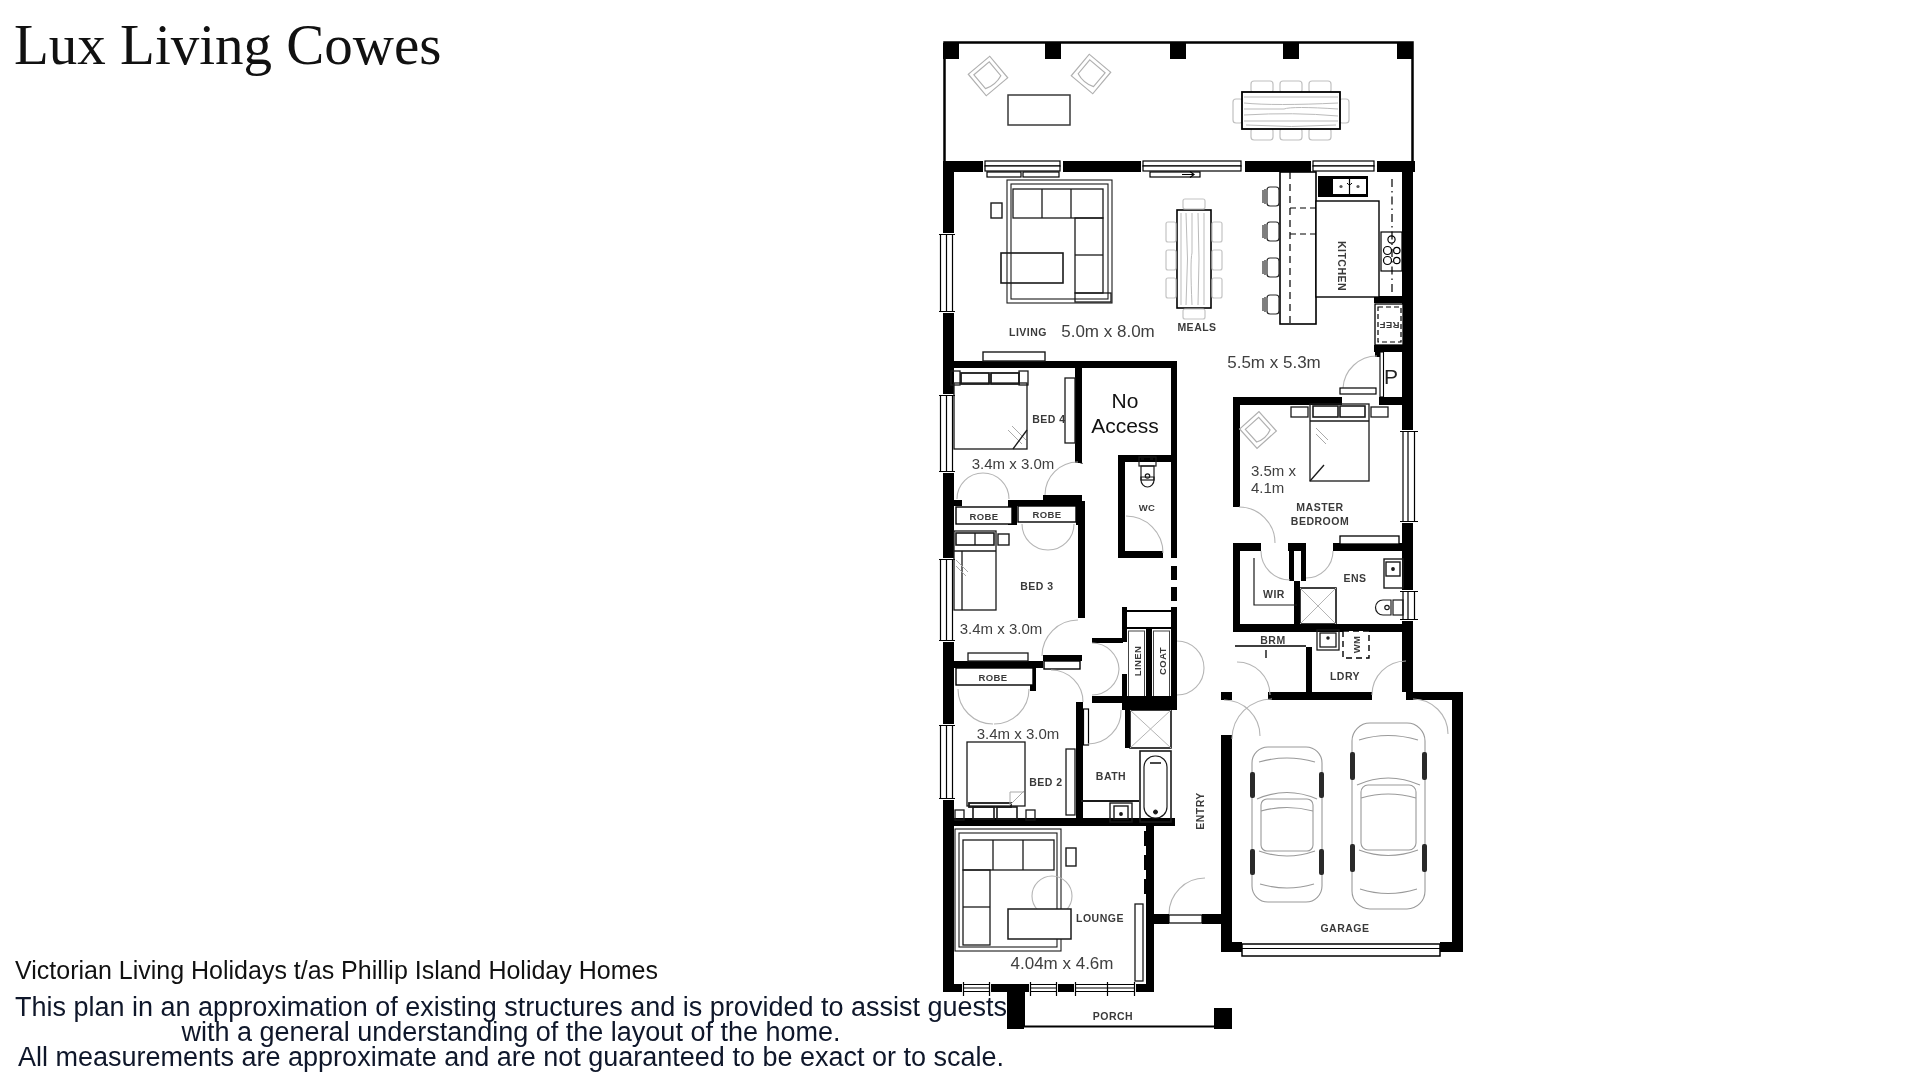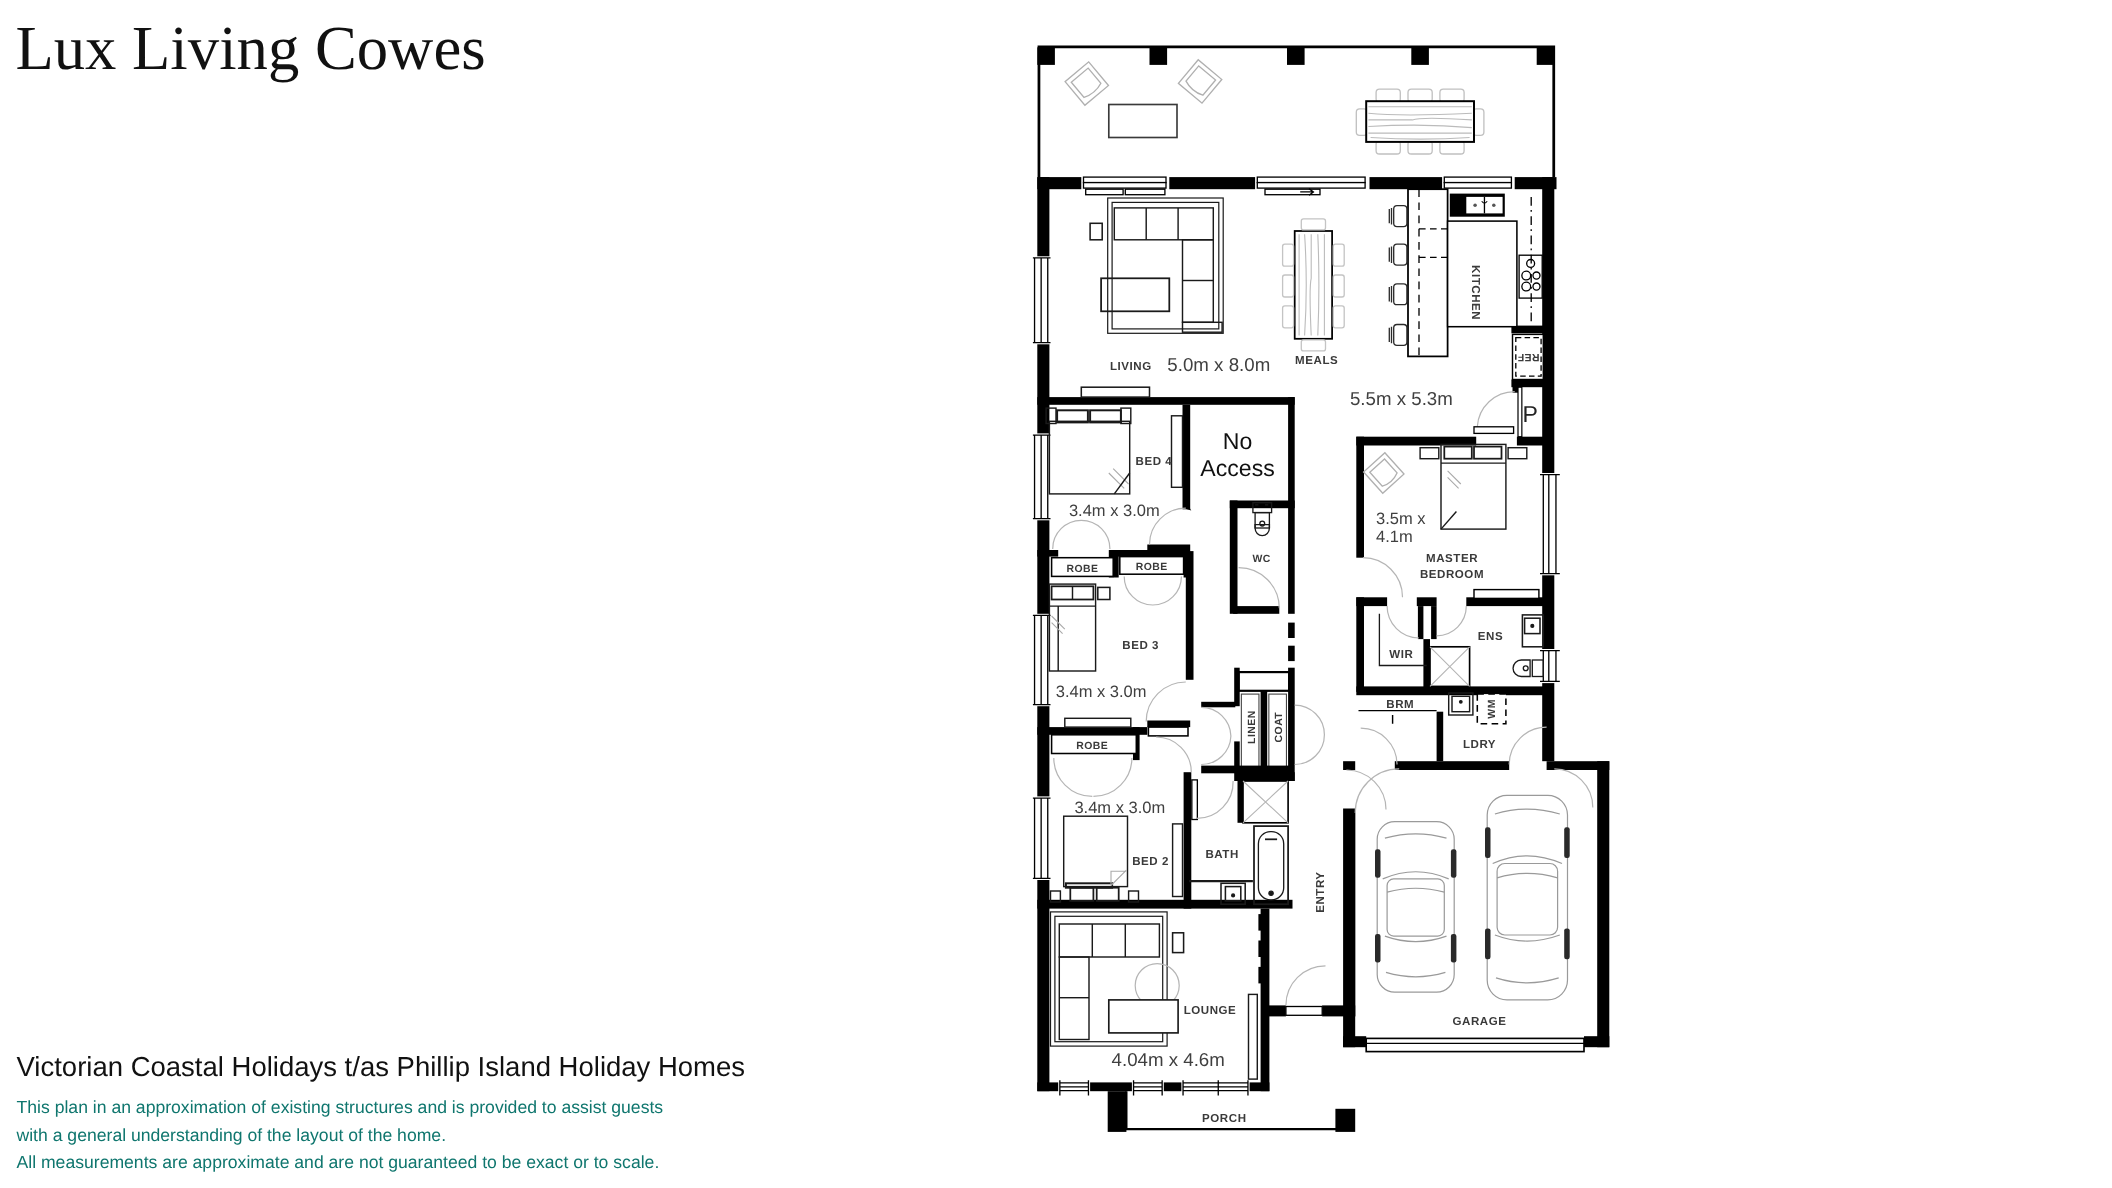--- a/index.html
+++ b/index.html
@@ -6,23 +6,23 @@
 body{font-family:"Liberation Sans",sans-serif;}
 .lab{font:bold 10.5px "Liberation Sans",sans-serif;fill:#3a3a3a;letter-spacing:.5px;}
 .dim{font:17px "Liberation Sans",sans-serif;fill:#404040;}
 .sm{font:bold 9.5px "Liberation Sans",sans-serif;fill:#3a3a3a;letter-spacing:.4px;}
 </style>
 </head>
 <body>
 
 <div style="position:absolute;left:14px;top:12px;font-size:57px;color:#111;font-family:Liberation Serif, serif;">Lux Living Cowes</div>
 
-<div style="position:absolute;left:15px;top:956px;font-size:25px;color:#111;">Victorian Coastal Holidays t/as Phillip Island Holiday Homes</div>
-
-<div style="position:absolute;left:15px;top:995px;font-size:16px;color:#0f766e;line-height:25px;">This plan in an approximation of existing structures and is provided to assist guests<br>with a general understanding of the layout of the home.<br>All measurements are approximate and are not guaranteed to be exact or to scale.</div>
+<div style="position:absolute;left:15px;top:956px;font-size:25px;color:#111;">Victorian Living Holidays t/as Phillip Island Holiday Homes</div>
+
+<div style="position:absolute;left:15px;top:995px;font-size:27px;color:#0f172a;line-height:25px;text-align:center;">This plan in an approximation of existing structures and is provided to assist guests<br>with a general understanding of the layout of the home.<br>All measurements are approximate and are not guaranteed to be exact or to scale.</div>
 <svg width="1920" height="1080" viewBox="0 0 1920 1080" style="position:absolute;left:0;top:0;" fill="none">
 
 <path d="M944.5 161 L944.5 42.5 L1412.5 42.5 L1412.5 161" stroke="#000" stroke-width="2.5"></path>
 
 <rect x="943" y="43" width="16" height="16" fill="#000"></rect>
 
 <rect x="1045" y="43" width="16" height="16" fill="#000"></rect>
 
 <rect x="1170" y="43" width="16" height="16" fill="#000"></rect>
 

